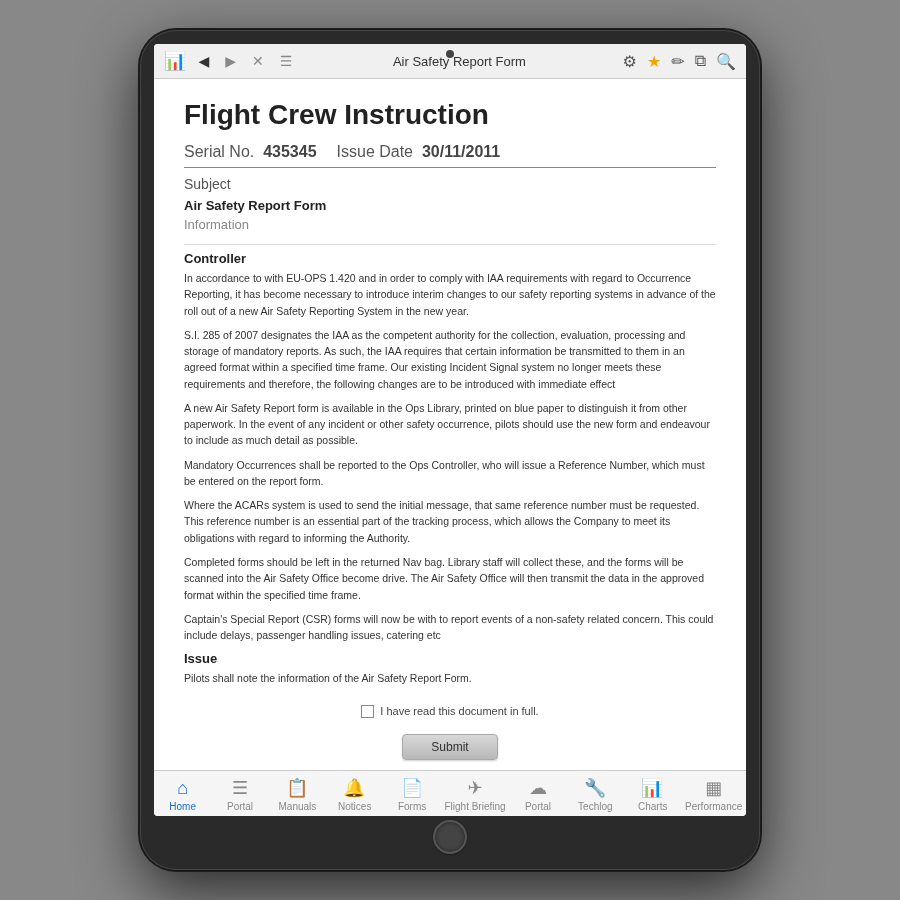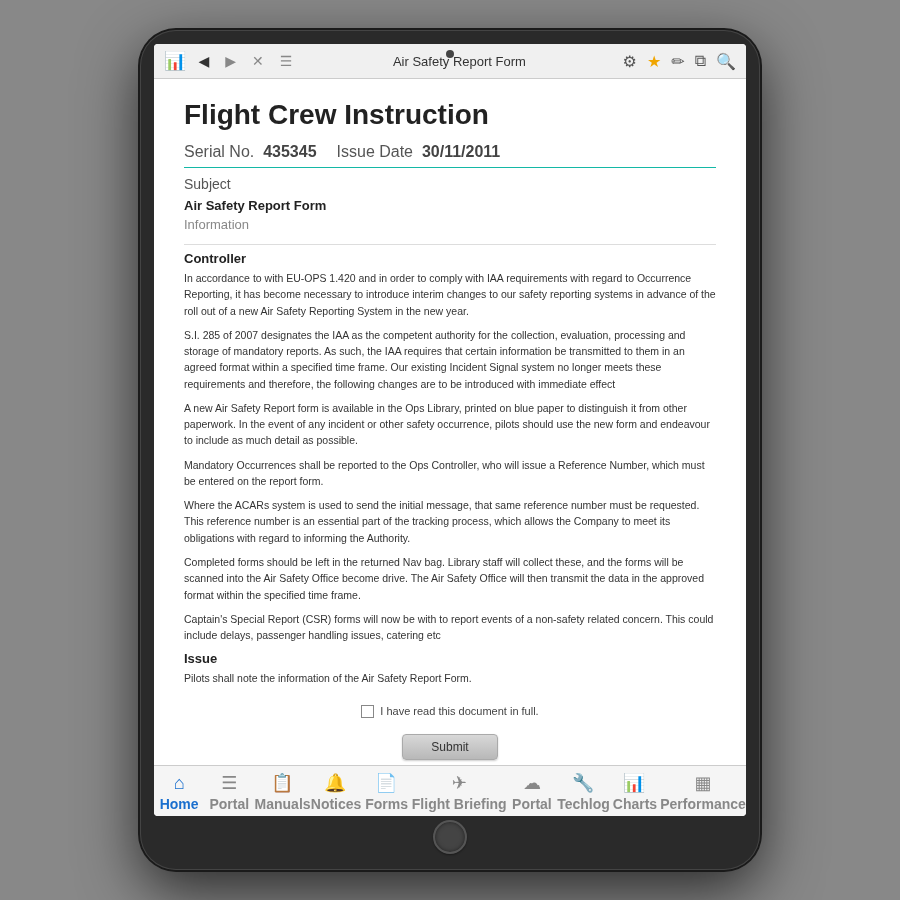--- a/index.html
+++ b/index.html
@@ -213,23 +213,22 @@
     }
 
     .nav-item .nav-icon {
       font-size: 18px;
       color: #888;
     }
 
     .nav-item.active .nav-icon { color: #1a6fce; }
 
     .nav-item .nav-label {
-      font-size: 14px;
+      font-size: 10px;
       color: #888;
-      font-weight: bold;
     }
 
     .nav-item.active .nav-label { color: #1a6fce; }
 
     
     .home-button-wrap {
       display: flex;
       justify-content: center;
       padding: 4px 0 2px 0;
       flex-shrink: 0;

